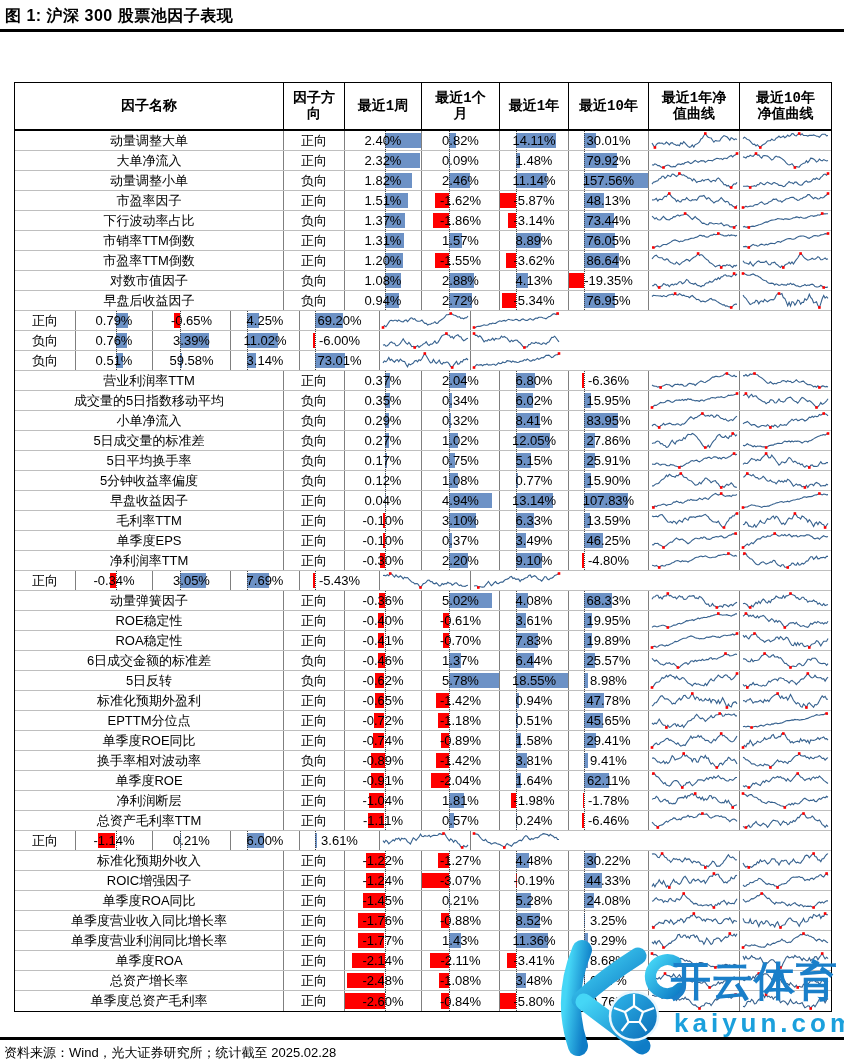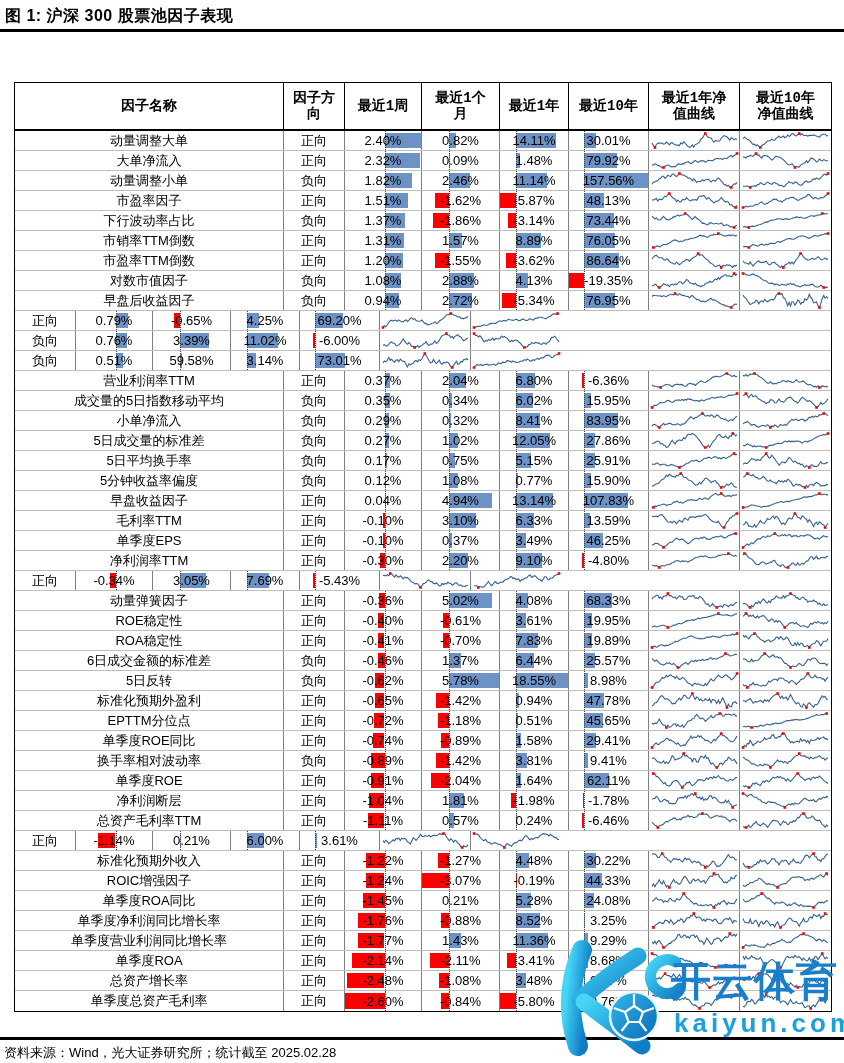--- a/index.html
+++ b/index.html
@@ -1524,21 +1524,21 @@
           </div>
           <div class="cell c7">
             <svg width="89" height="19" class="spark-svg">
               <polyline points="2.0,8.2 3.4,9.8 4.9,11.1 6.3,10.1 7.8,10.2 9.2,8.9 10.6,7.7 12.1,7.9 13.5,7.1 15.0,6.0 16.4,4.5 17.8,4.9 19.3,3.4 20.7,2.5 22.2,2.7 23.6,4.5 25.1,6.1 26.5,7.6 27.9,7.2 29.4,8.8 30.8,10.6 32.3,11.7 33.7,13.1 35.1,11.3 36.6,12.0 38.0,11.8 39.5,12.1 40.9,11.0 42.3,11.6 43.8,12.2 45.2,13.8 46.7,14.8 48.1,13.1 49.5,14.6 51.0,13.4 52.4,12.4 53.9,11.6 55.3,13.2 56.7,14.0 58.2,15.0 59.6,13.6 61.1,14.2 62.5,15.7 63.9,14.8 65.4,15.5 66.8,15.1 68.3,15.4 69.7,15.1 71.2,15.9 72.6,16.5 74.0,14.8 75.5,13.7 76.9,12.0 78.4,10.9 79.8,12.0 81.2,10.9 82.7,12.1 84.1,10.7 85.6,9.7 87.0,9.9" fill="none" stroke="#36618E" stroke-width="1.1"></polyline>
               <rect x="19.4" y="1.2" width="2.6" height="2.6" fill="#FF0000"></rect>
               <rect x="71.3" y="15.2" width="2.6" height="2.6" fill="#FF0000"></rect>
             </svg>
           </div>
         </div>
         <div class="row">
-          <div class="cell c0">单季度净利润同比增长率</div>
+          <div class="cell c0">单季度营业收入同比增长率</div>
           <div class="cell c1">正向</div>
           <div class="cell c2">
             <div class="bar" style="left: 12.8px; width: 26.8px; background: rgb(255, 0, 0);"></div>
             <div class="axis" style="left: 39.5px;"></div>
             <span class="val">-1.76%</span>
           </div>
           <div class="cell c3">
             <div class="bar" style="left: 19.1px; width: 7.7px; background: rgb(255, 0, 0);"></div>
             <div class="axis" style="left: 26.7px;"></div>
             <span class="val">-0.88%</span>

